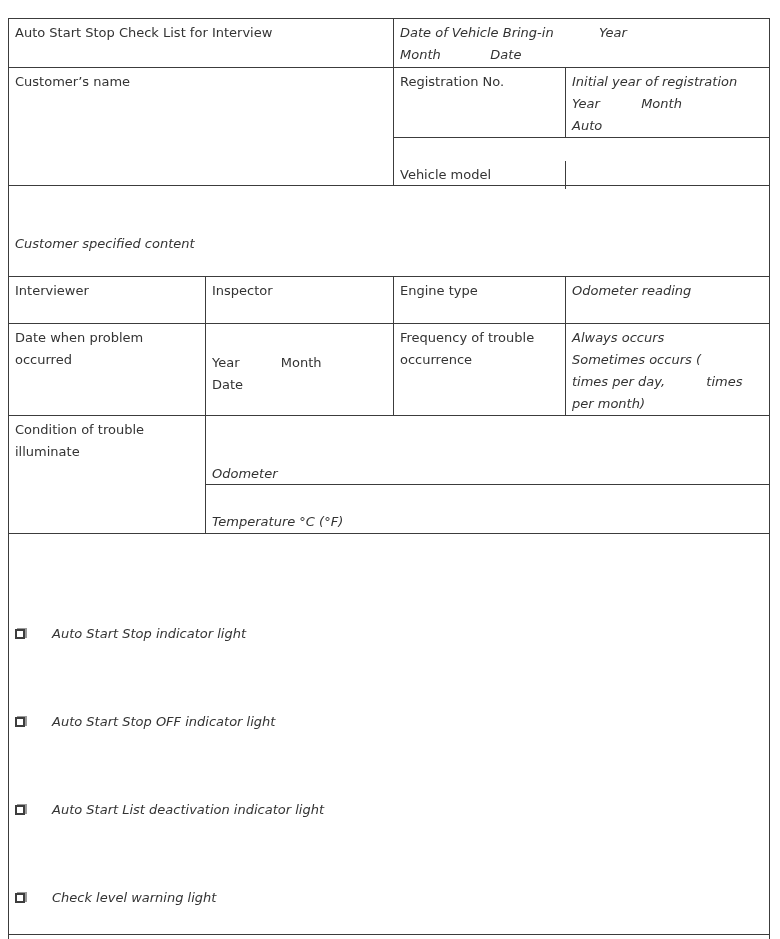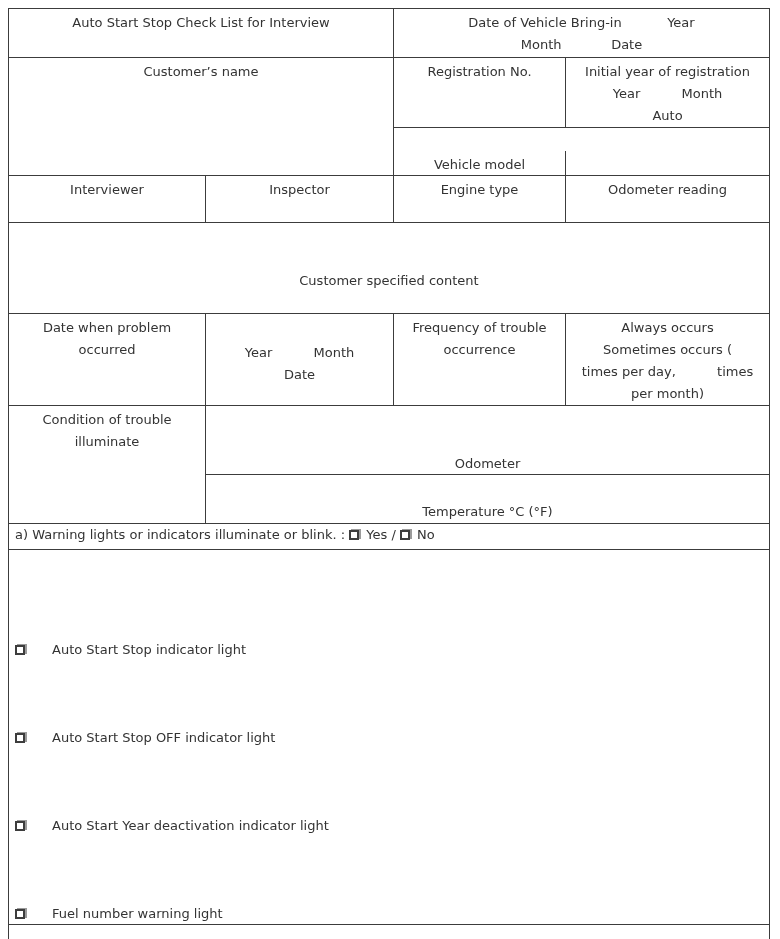--- a/index.html
+++ b/index.html
@@ -3,30 +3,30 @@
 <meta charset="utf-8">
 <style>
   * { box-sizing: border-box; margin: 0; padding: 0; }
   html, body { background: #ffffff; }
   body {
     width: 780px; height: 939px; position: relative; overflow: hidden;
     font-family: "DejaVu Sans", "Liberation Sans", sans-serif;
     font-size: 13px; color: #333333;
   }
   .tbl {
-    position: absolute; left: 8px; top: 8px; width: 762px; height: 917px;
-    border: 1px solid #3c3c3c; background: #fff; text-align: center;
+    position: absolute; left: 8px; top: 18px; width: 762px; height: 917px;
+    border: 1px solid #3c3c3c; background: #fff;
   }
   .row { display: flex; border-bottom: 1px solid #3c3c3c; }
   .row.nb { border-bottom: none; }
   .cell {
     border-right: 1px solid #3c3c3c; padding: 3px 6px;
     white-space: pre-wrap; line-height: 22px; overflow: hidden;
   }
-  .cell.last { border-right: none; }
+  .cell.last { border-right: none; font-style: italic; }
   .col { display: flex; flex-direction: column; gap: 23px; }
   .subrow { display: flex; border-bottom: 1px solid #3c3c3c; }
   .subrow.nb { border-bottom: none; }
   .cb {
     display: inline-block; flex: 0 0 auto; width: 10px; height: 10px;
     border: 2px solid #3d3d3d; background: #fff;
     box-shadow: 2px -1px 0 #9b9b9b; margin-right: 7px;
   }
   .check-item { display: flex; align-items: center; height: 22px; gap: 20px; }
   .inline-flex { display: flex; align-items: center; height: 22px; white-space: pre; }
@@ -54,32 +54,32 @@
         <div class="cell last" style="width:203px">Initial year of registration
 Year          Month
 Auto</div>
       </div>
       <div class="subrow nb" style="height:47px">
         <div class="cell" style="width:172px">Vehicle model</div>
       </div>
     </div>
   </div>
 
+  <div class="row" style="height:91px">
+    <div class="cell last" style="width:760px">
+      <div>Customer specified content</div>
+      
+    </div>
+  </div>
+
   <div class="row" style="height:47px">
     <div class="cell" style="width:197px">Interviewer</div>
     <div class="cell" style="width:188px">Inspector</div>
     <div class="cell" style="width:172px">Engine type</div>
     <div class="cell last" style="width:203px">Odometer reading</div>
-  </div>
-
-  <div class="row" style="height:91px">
-    <div class="cell last" style="width:760px">
-      <div>Customer specified content</div>
-      
-    </div>
   </div>
 
   <div class="row" style="height:92px">
     <div class="cell" style="width:197px">Date when problem occurred</div>
     <div class="cell" style="width:188px;padding-top:28px">Year          Month
 Date</div>
     <div class="cell" style="width:172px">Frequency of trouble occurrence</div>
     <div class="cell last" style="width:203px">Always occurs
 Sometimes occurs (
 times per day,          times
@@ -95,53 +95,43 @@
           
           
         </div>
       </div>
       <div class="subrow nb" style="height:48px">
         <div class="cell last" style="width:563px">Temperature °C (°F)</div>
       </div>
     </div>
   </div>
 
-  <div class="row" style="height:26px">
-    <div class="cell last inline-flex" style="width:760px;padding:1px 6px">
-      <span>a) Warning lights or indicators illuminate or blink. : </span>
-      <span class="cb"></span>
-      <span>Yes</span>
-      <span> / </span>
-      <span class="cb"></span>
-      <span>No</span>
-    </div>
-  </div>
 
   <div class="row nb" style="height:374px">
     <div class="cell last" style="width:760px;padding:1px 6px">
       
     
         <div class="check-item">
           <span class="cb"></span>
           <span>Auto Start Stop indicator light</span>
         </div>
       
         <div class="check-item">
           <span class="cb"></span>
           <span>Auto Start Stop OFF indicator light</span>
         </div>
       
         <div class="check-item">
           <span class="cb"></span>
-          <span>Auto Start Year deactivation indicator light</span>
+          <span>Auto Start List deactivation indicator light</span>
         </div>
       
         <div class="check-item">
           <span class="cb"></span>
-          <span>Fuel number warning light</span>
+          <span>Check level warning light</span>
         </div>
       
         
       
         
       
         
       
         
       

